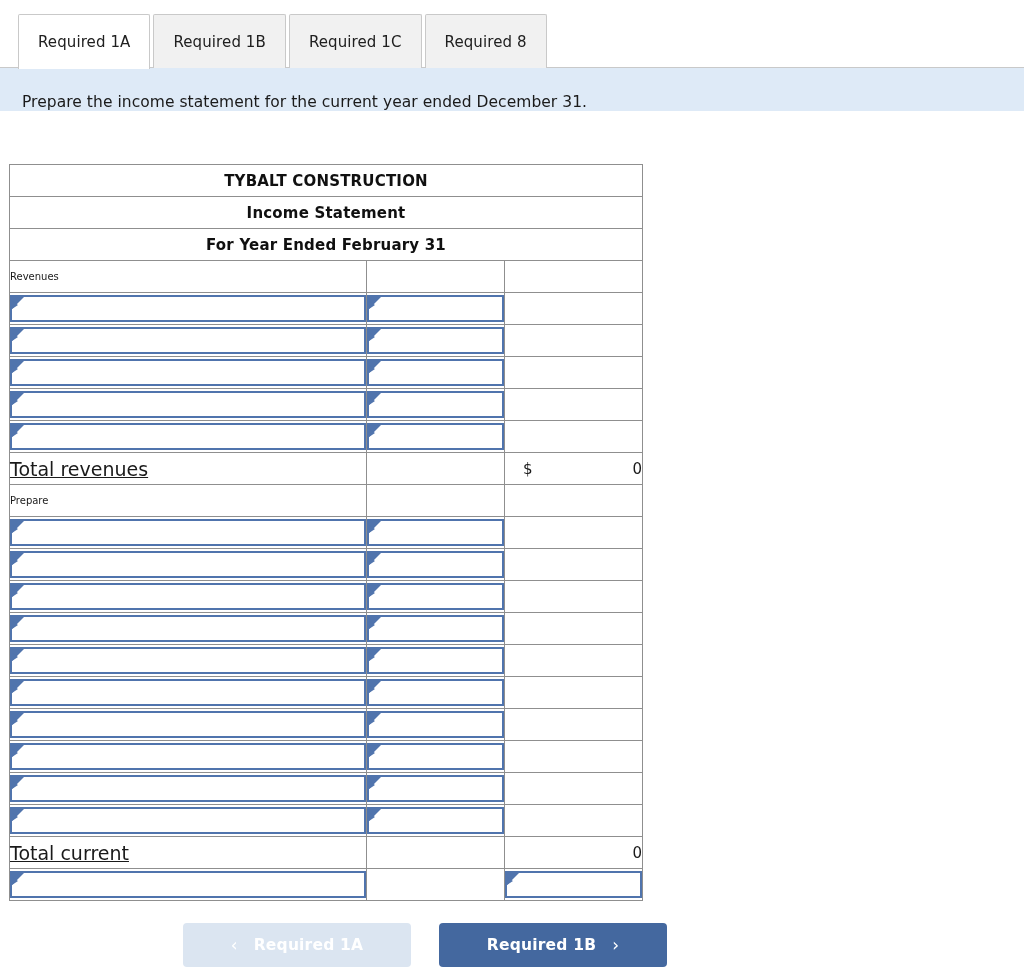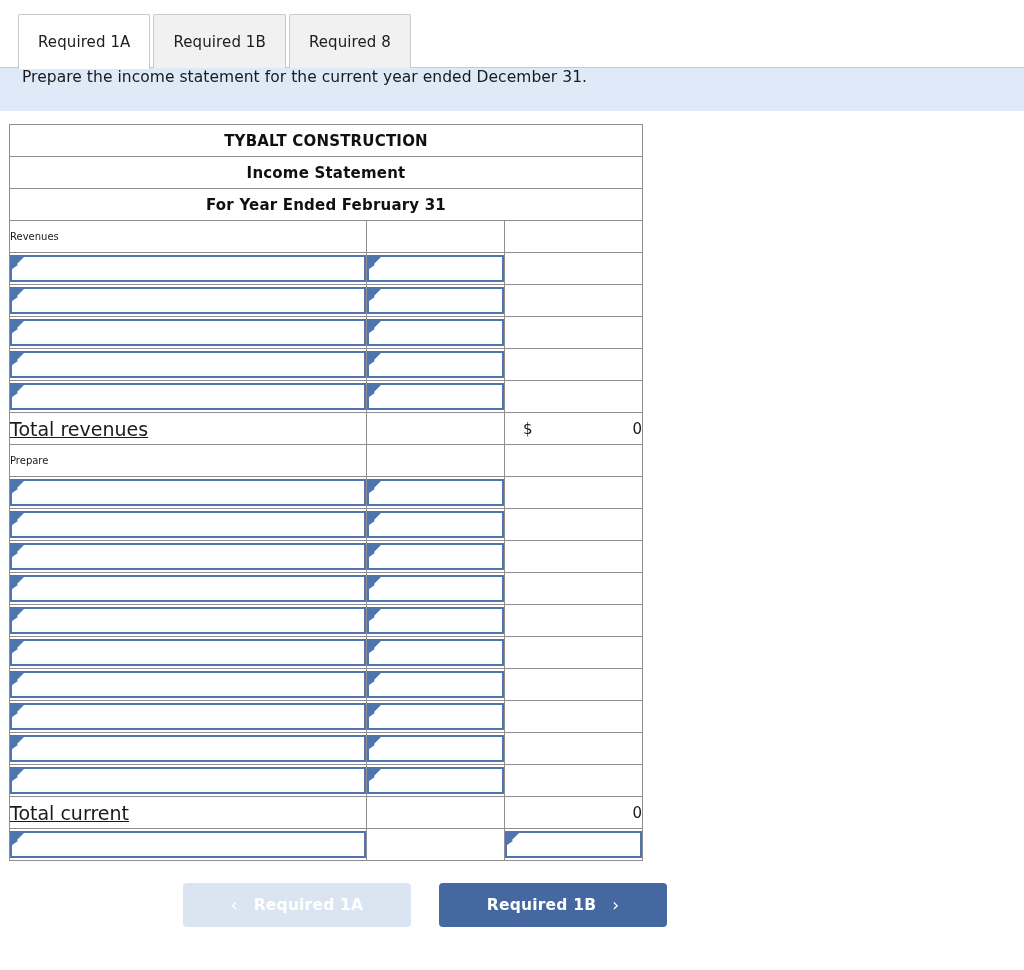--- a/index.html
+++ b/index.html
@@ -59,36 +59,37 @@
     margin-bottom: -1px;
     height: 55px;
   }
 
   
   .instruction {
     background: #deeaf7;
     height: 43px;
     box-sizing: border-box;
     display: flex;
-    align-items: flex-start;
+    align-items: flex-end;
     padding-left: 22px;
     font-size: 15.5px;
     color: #1a1a1a;
     letter-spacing: .05px;
   }
 
   
   .sheet-wrap {
     padding: 13px 0 0 9px;
   }
   table.sheet {
     border-collapse: collapse;
     table-layout: fixed;
     width: 633px;
     font-size: 15px;
+    margin-top: 40px;
   }
   table.sheet td {
     border: 1px solid #8f8f8f;
     padding: 0;
     height: 31px;
     vertical-align: middle;
     background: #ffffff;
   }
   .col-desc { width: 357px; }
   .col-mid  { width: 138px; }
@@ -200,20 +201,23 @@
 <body>
 
 <div class="tabstrip">
   <div class="tab active">
     <span>Required 1A</span>
   </div>
   <div class="tab">
     <span>Required 1B</span>
   </div>
   <div class="tab">
+    <span>Required 1C</span>
+  </div>
+  <div class="tab">
     <span>Required 8</span>
   </div>
 </div>
 
 <div class="instruction">
   <span>Prepare the income statement for the current year ended December 31.</span>
 </div>
 
 <div class="sheet-wrap">
   <table class="sheet">

